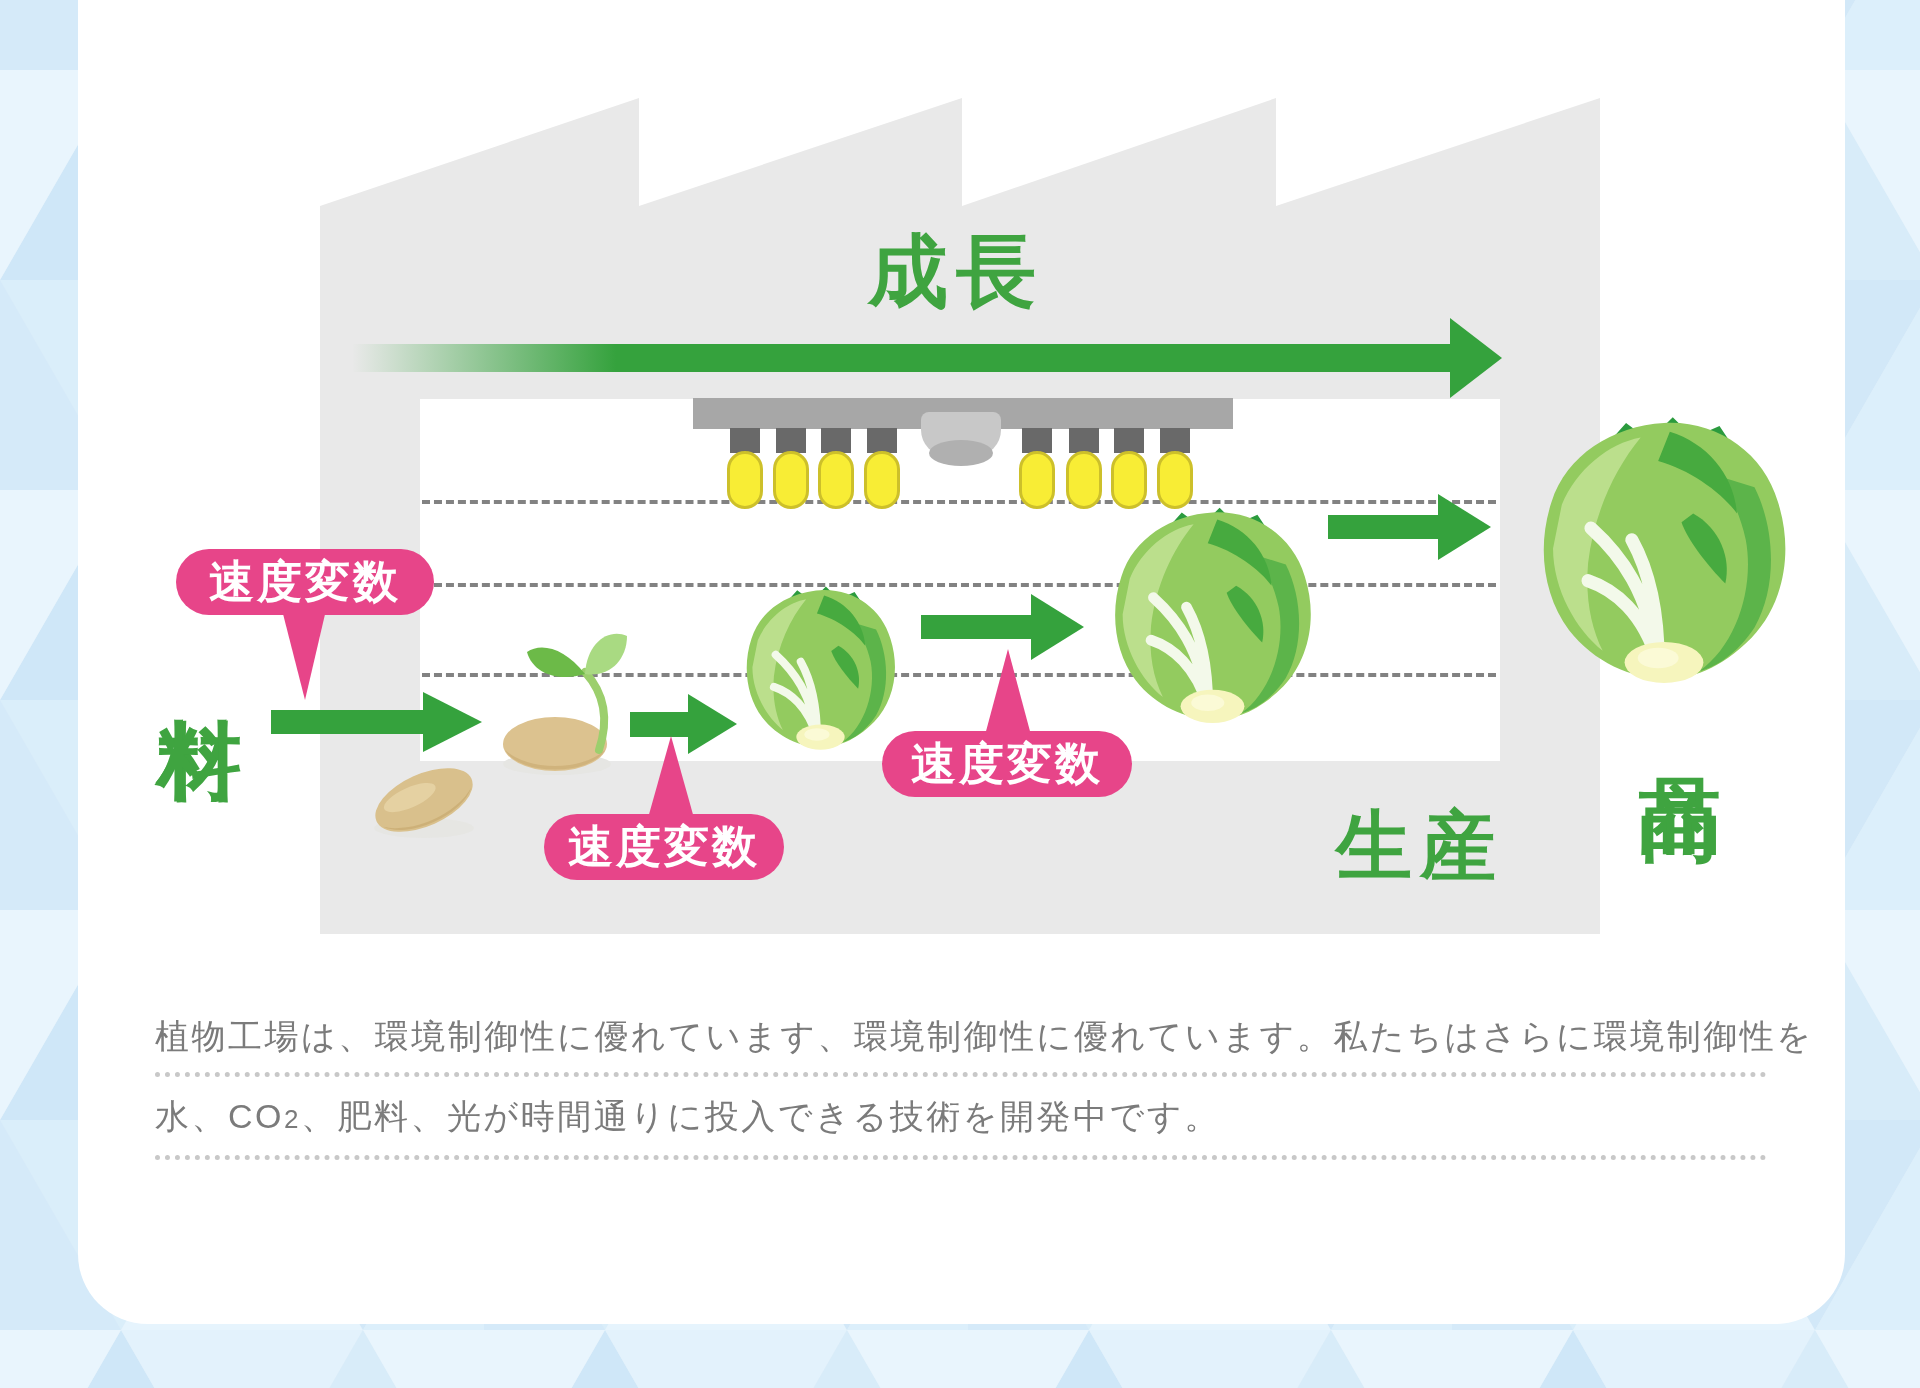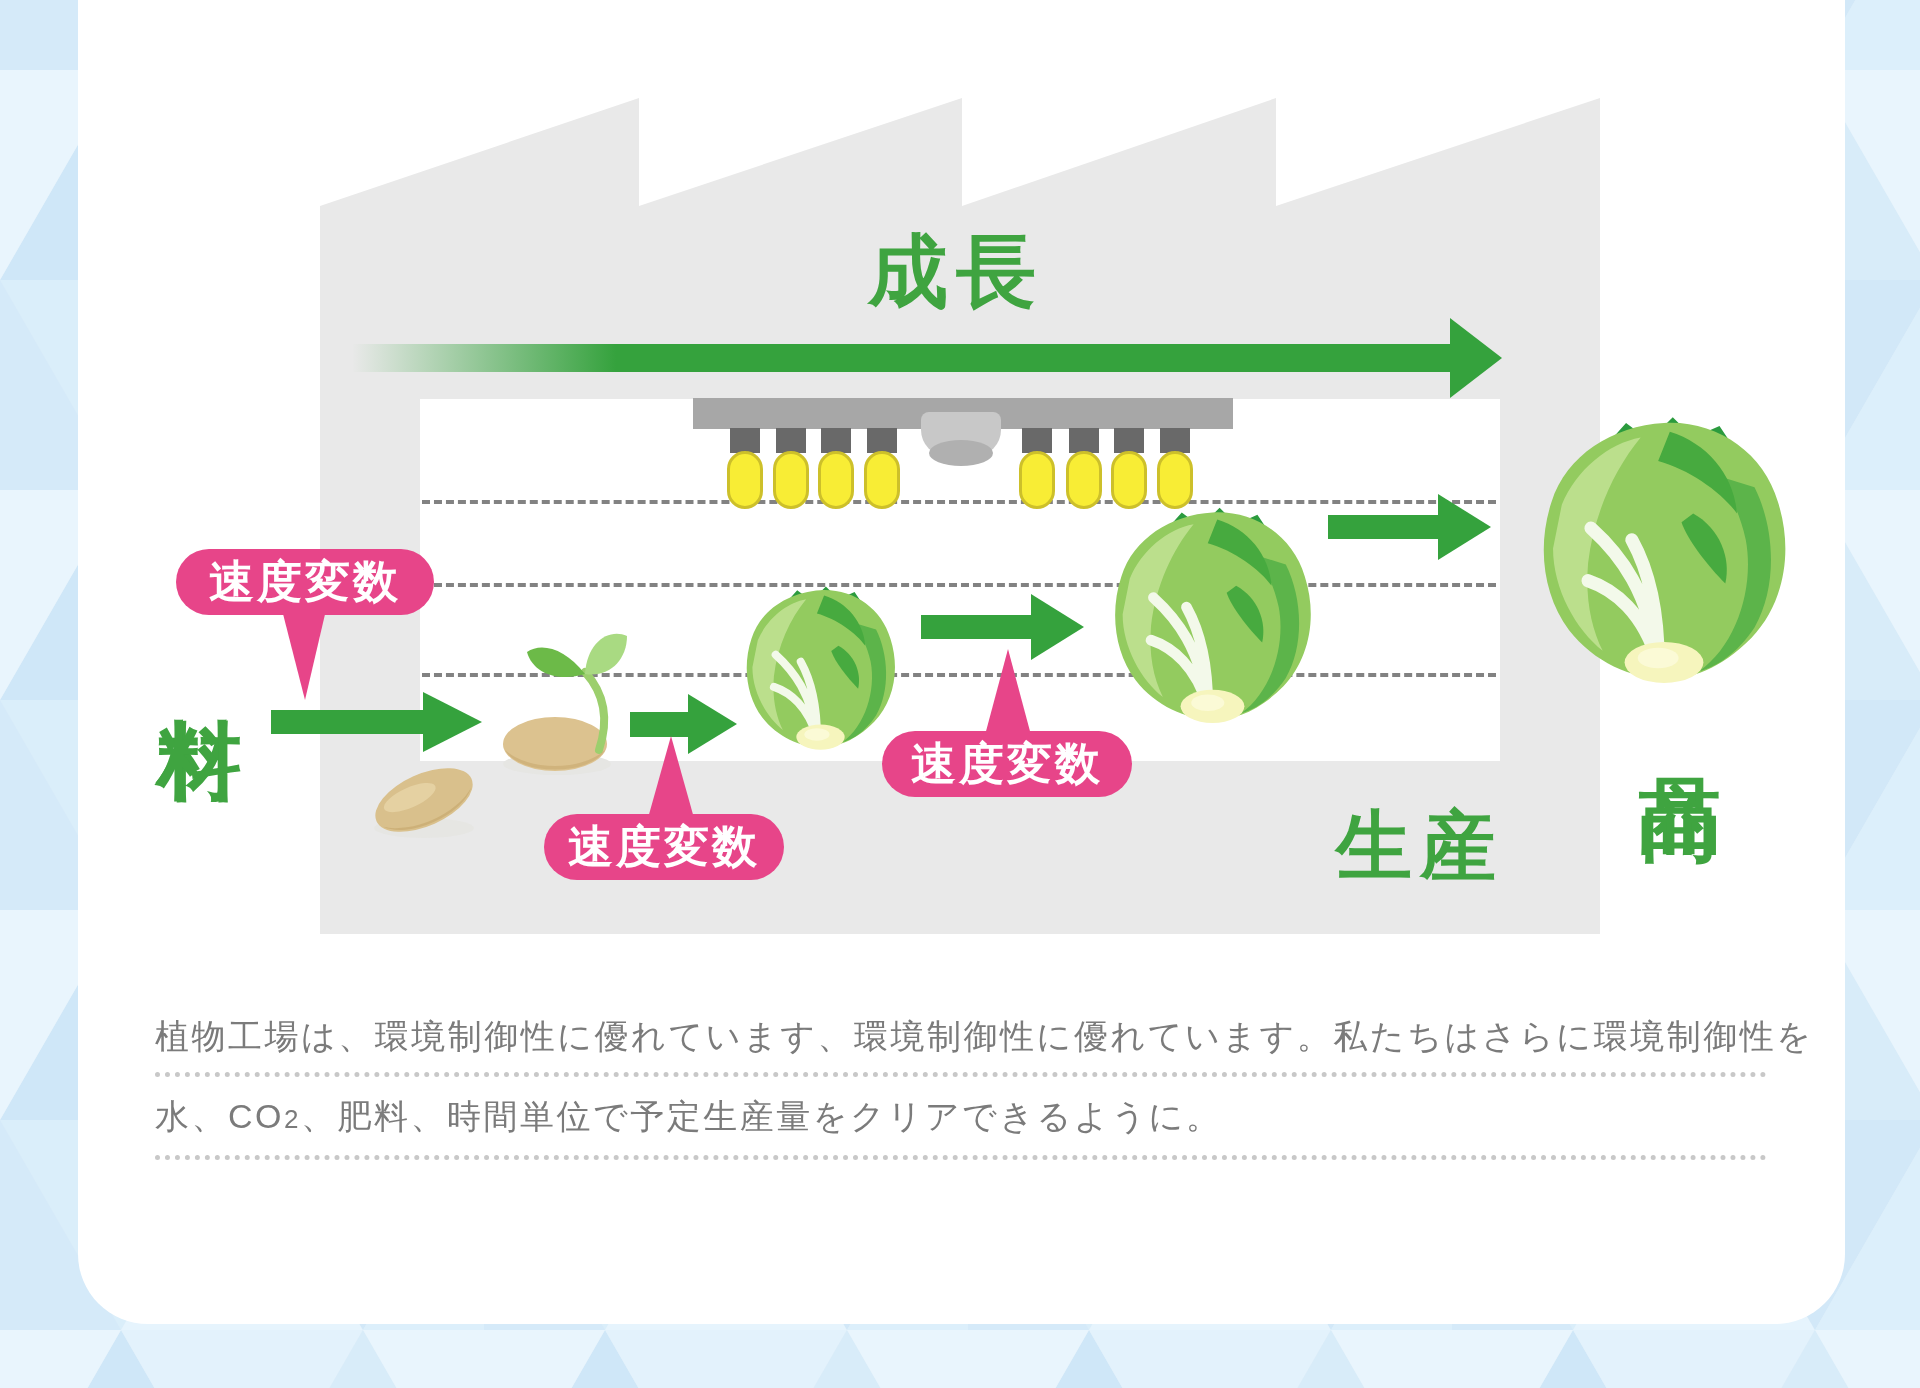--- a/index.html
+++ b/index.html
@@ -190,17 +190,17 @@
     <div class="badge" style="left:882px;top:731px;width:250px;">
       <span>速度変数</span>
     </div>
 
     <div class="glabel vlabel" style="left:156px;top:650px;font-size:84px;">材料</div>
     <div class="glabel vlabel" style="left:1638px;top:712px;font-size:82px;">商品</div>
     <div class="glabel" style="left:1336px;top:800px;font-size:76px;letter-spacing:8px;margin-top:6px;">生産</div>
 
     <div class="para">
       <div class="pline">植物工場は、環境制御性に優れています、環境制御性に優れています。私たちはさらに環境制御性を</div>
-      <div class="pline"><span>水、CO</span><span class="sub2">2</span><span>、肥料、時間単位で予定生産量をクリアできるように。</span></div>
+      <div class="pline"><span>水、CO</span><span class="sub2">2</span><span>、肥料、光が時間通りに投入できる技術を開発中です。</span></div>
     </div>
 
   </div>
 </div>
 
 </body></html>

